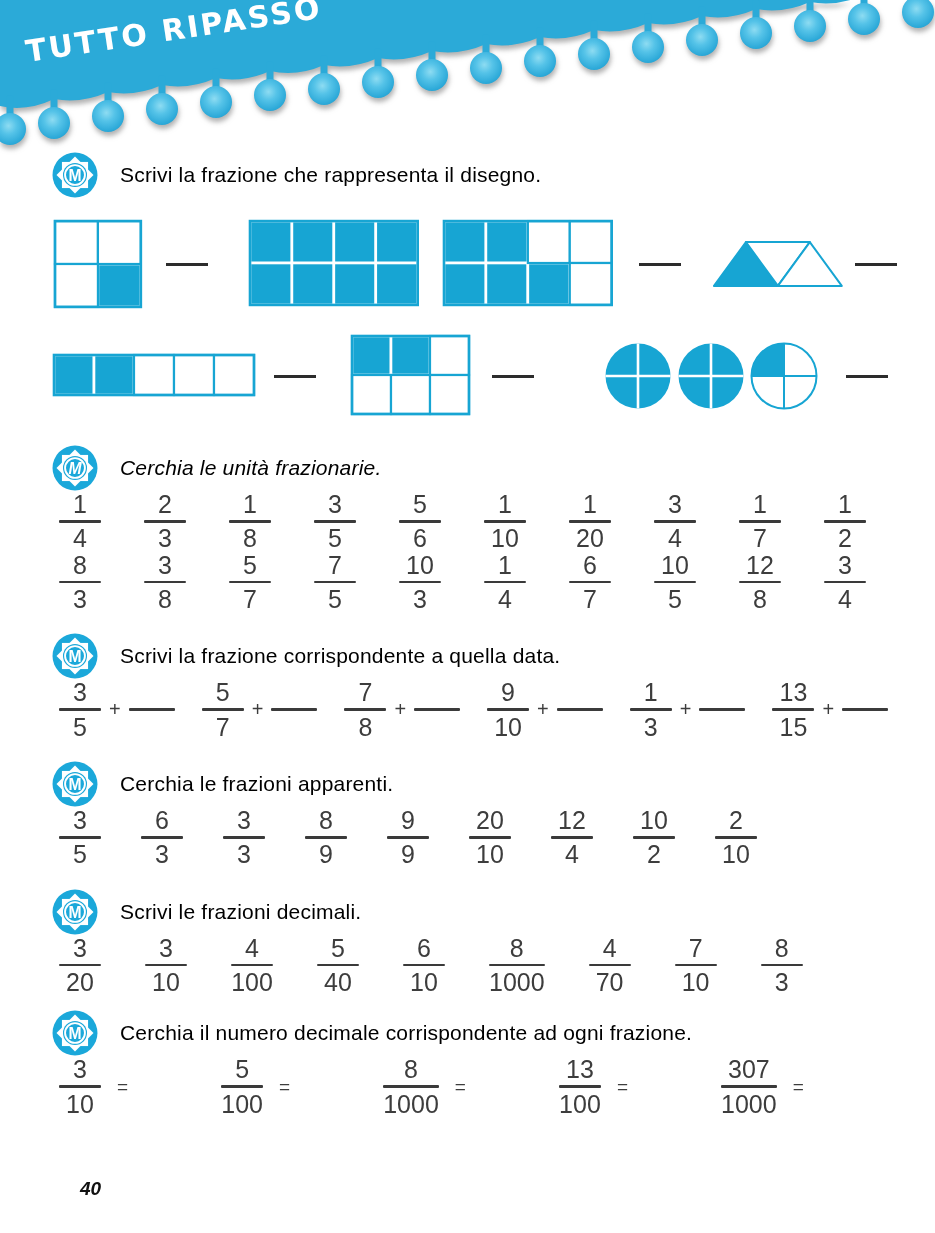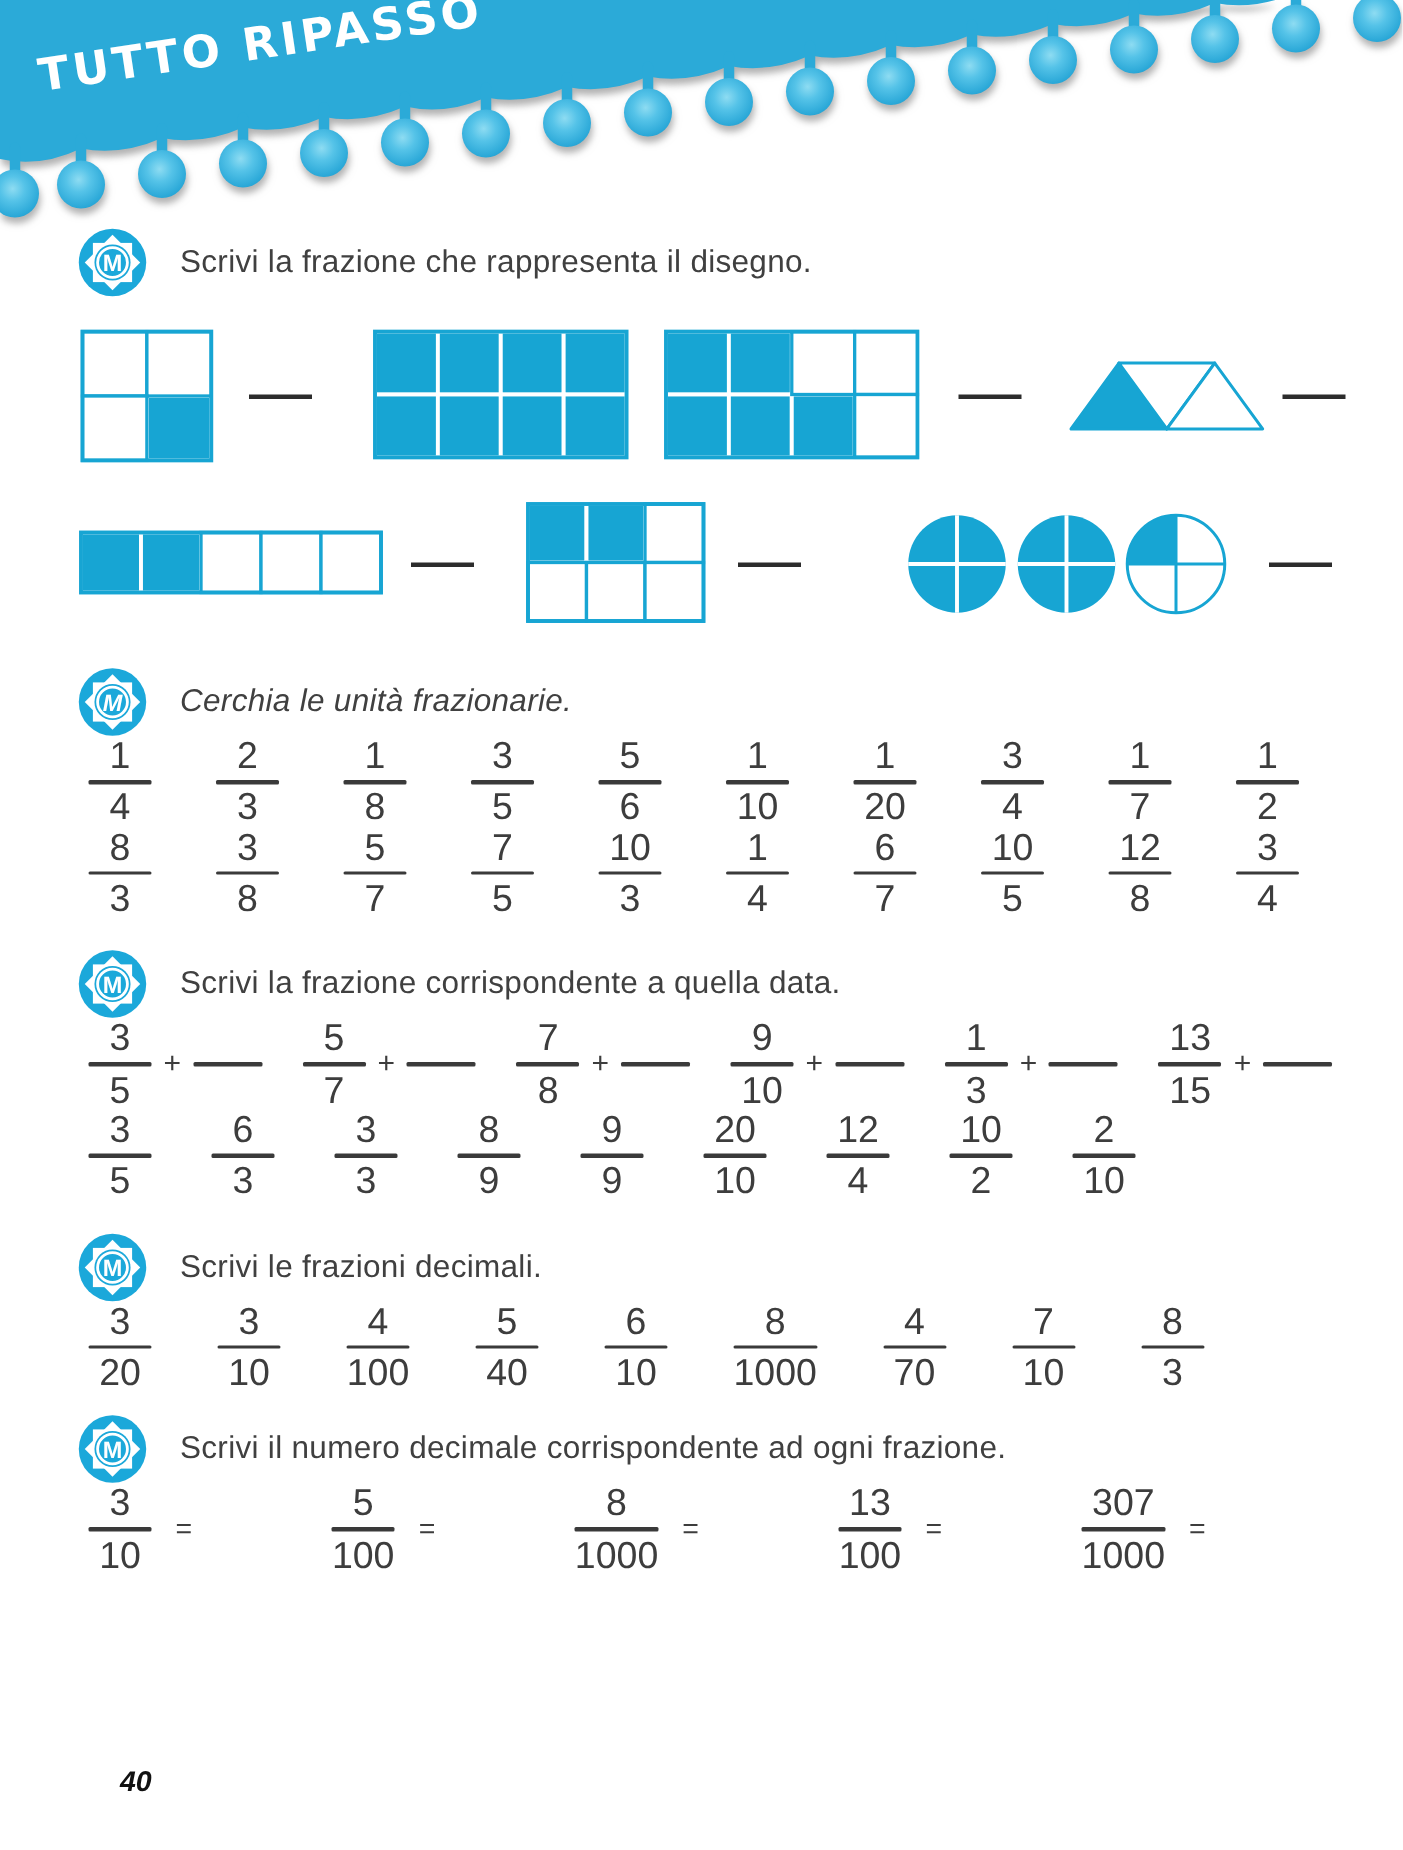--- a/index.html
+++ b/index.html
@@ -14,21 +14,21 @@
   .banner-title{
     position:absolute;left:26px;top:34px;
     transform:rotate(-8.5deg);transform-origin:left center;
     color:#fff;font-family:"DejaVu Sans",sans-serif;
     font-weight:800;font-size:30px;letter-spacing:2.5px;white-space:nowrap;
   }
   
   .content{position:absolute;left:52px;top:0;width:845px;padding-top:152px;}
   .ex-head{display:flex;align-items:center;gap:22px;height:46px;}
   .badge{width:46px;height:46px;flex:none;}
-  .instr{font-size:21px;color:#404040;letter-spacing:.2px;}
+  .instr{font-size:21px;color:#000000;letter-spacing:.2px;}
   
   .frac{display:inline-flex;flex-direction:column;align-items:center;padding:0 7px;}
   .frac .num,.frac .den{font-size:25px;line-height:1.06;color:#3d3d3d;text-align:center;}
   .frac .bar{align-self:stretch;min-width:42px;height:2.7px;background:#3a3a3a;border-radius:1px;margin:2.5px 0;}
   .frac-row{display:flex;align-items:center;}
   .row10{gap:29px;}
   .row9a{gap:26px;}
   .row9b{gap:30px;}
   .row6{gap:20px;margin-right:-10px;}
   .row5{gap:86px;}
@@ -383,20 +383,26 @@
         <div class="frac">
           <span class="num">13</span>
           <span class="bar"></span>
           <span class="den">15</span>
         </div>
         <span class="plus">+</span>
         <span class="ans-line"></span>
       </div>
   </div>
 
+  <div class="ex-head m-ex">
+    <svg class="badge" viewBox="0 0 44 44">
+        <use href="#badge-sym"></use>
+      </svg>
+    <span class="instr">Cerchia le frazioni apparenti.</span>
+  </div>
   <div class="frac-row row9a">
     <div class="frac">
         <span class="num">3</span>
         <span class="bar"></span>
         <span class="den">5</span>
       </div>
     <div class="frac">
         <span class="num">6</span>
         <span class="bar"></span>
         <span class="den">3</span>
@@ -489,21 +495,21 @@
         <span class="num">8</span>
         <span class="bar"></span>
         <span class="den">3</span>
       </div>
   </div>
 
   <div class="ex-head m-ex7">
     <svg class="badge" viewBox="0 0 44 44">
         <use href="#badge-sym"></use>
       </svg>
-    <span class="instr">Scrivi il numero decimale corrispondente ad ogni frazione.</span>
+    <span class="instr">Cerchia il numero decimale corrispondente ad ogni frazione.</span>
   </div>
   <div class="frac-row row5">
     <div class="dec-item">
         <div class="frac">
           <span class="num">3</span>
           <span class="bar"></span>
           <span class="den">10</span>
         </div>
         <span class="eq">=</span>
       </div>

